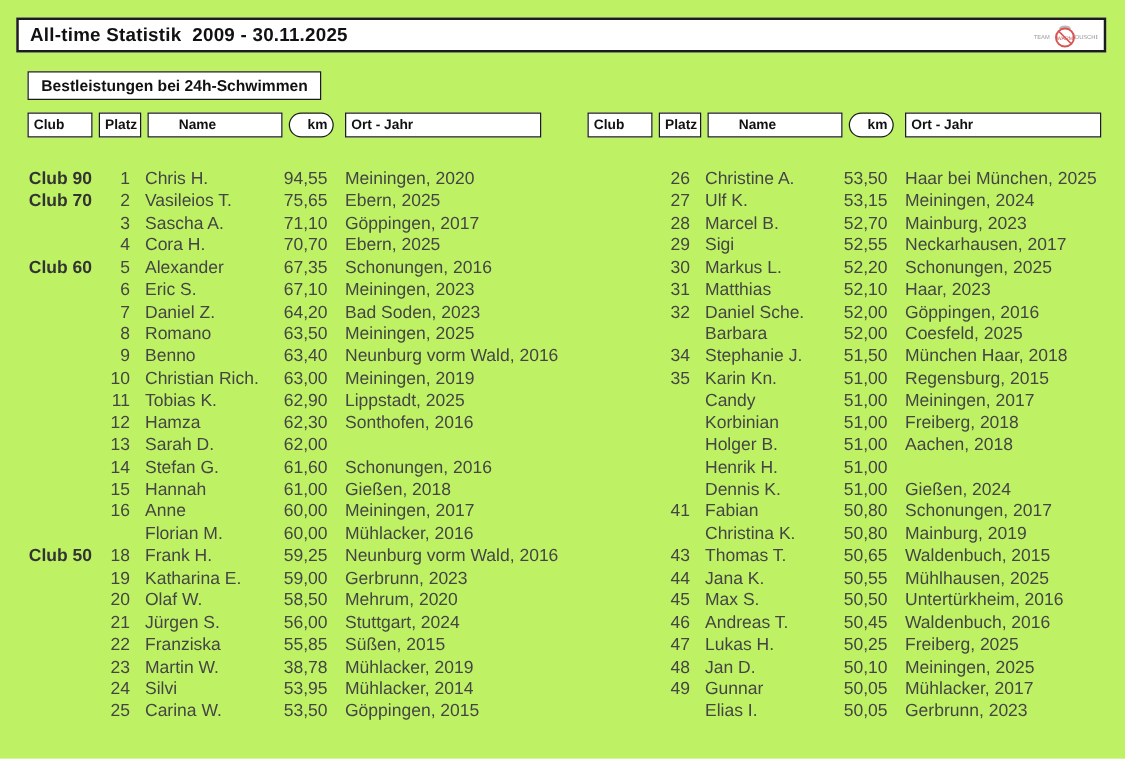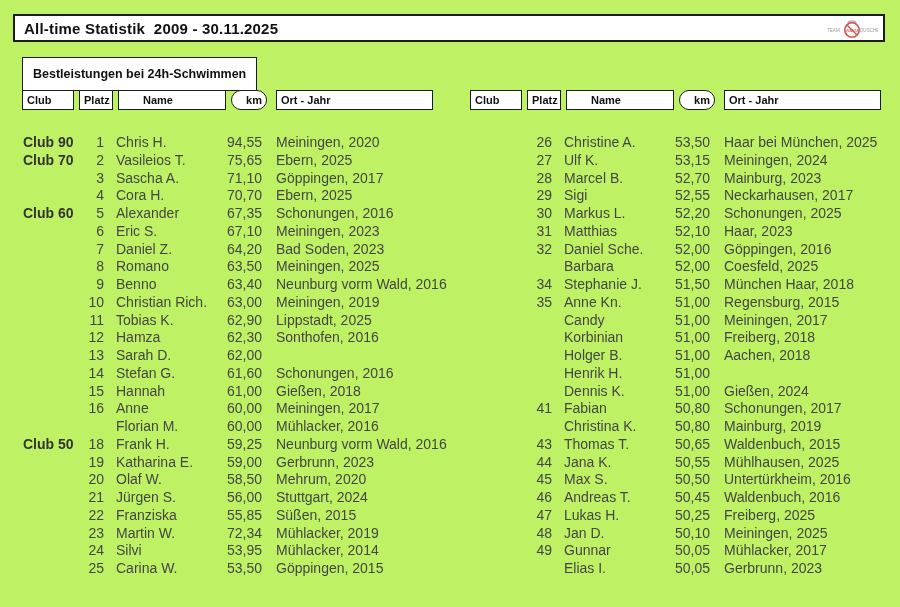--- a/index.html
+++ b/index.html
@@ -20,21 +20,21 @@
     font-size:15px;font-weight:bold;color:#111;padding-left:9px;
     white-space:pre;letter-spacing:0.2px;
   }
   .logo{
     position:absolute;right:5px;top:1px;width:52px;height:24px;
     display:flex;align-items:center;justify-content:center;
   }
 
   
   .subtitle-box{
-    position:absolute;left:22px;top:57px;height:34px;
+    position:absolute;left:22px;top:57px;height:23px;
     border:1.5px solid #1c1c1c;box-sizing:border-box;background:#fff;
     display:inline-flex;align-items:center;padding:0 10px;
     font-size:12.5px;font-weight:bold;color:#111;
   }
 
   
   .tblock{position:absolute;top:0;width:412px;height:607px;}
   .tblock.left{left:22px;}
   .tblock.right{left:470px;}
 
@@ -237,21 +237,21 @@
           <span class="c-club"></span>
           <span class="c-platz">22</span>
           <span class="c-name">Franziska</span>
           <span class="c-km">55,85</span>
           <span class="c-ort">Süßen, 2015</span>
         </div>
         <div class="row">
           <span class="c-club"></span>
           <span class="c-platz">23</span>
           <span class="c-name">Martin W.</span>
-          <span class="c-km">72,34</span>
+          <span class="c-km">38,78</span>
           <span class="c-ort">Mühlacker, 2019</span>
         </div>
         <div class="row">
           <span class="c-club"></span>
           <span class="c-platz">24</span>
           <span class="c-name">Silvi</span>
           <span class="c-km">53,95</span>
           <span class="c-ort">Mühlacker, 2014</span>
         </div>
         <div class="row">
@@ -330,21 +330,21 @@
         <div class="row">
           <span class="c-club"></span>
           <span class="c-platz">34</span>
           <span class="c-name">Stephanie J.</span>
           <span class="c-km">51,50</span>
           <span class="c-ort">München Haar, 2018</span>
         </div>
         <div class="row">
           <span class="c-club"></span>
           <span class="c-platz">35</span>
-          <span class="c-name">Anne Kn.</span>
+          <span class="c-name">Karin Kn.</span>
           <span class="c-km">51,00</span>
           <span class="c-ort">Regensburg, 2015</span>
         </div>
         <div class="row">
           <span class="c-club"></span>
           <span class="c-platz"></span>
           <span class="c-name">Candy</span>
           <span class="c-km">51,00</span>
           <span class="c-ort">Meiningen, 2017</span>
         </div>

